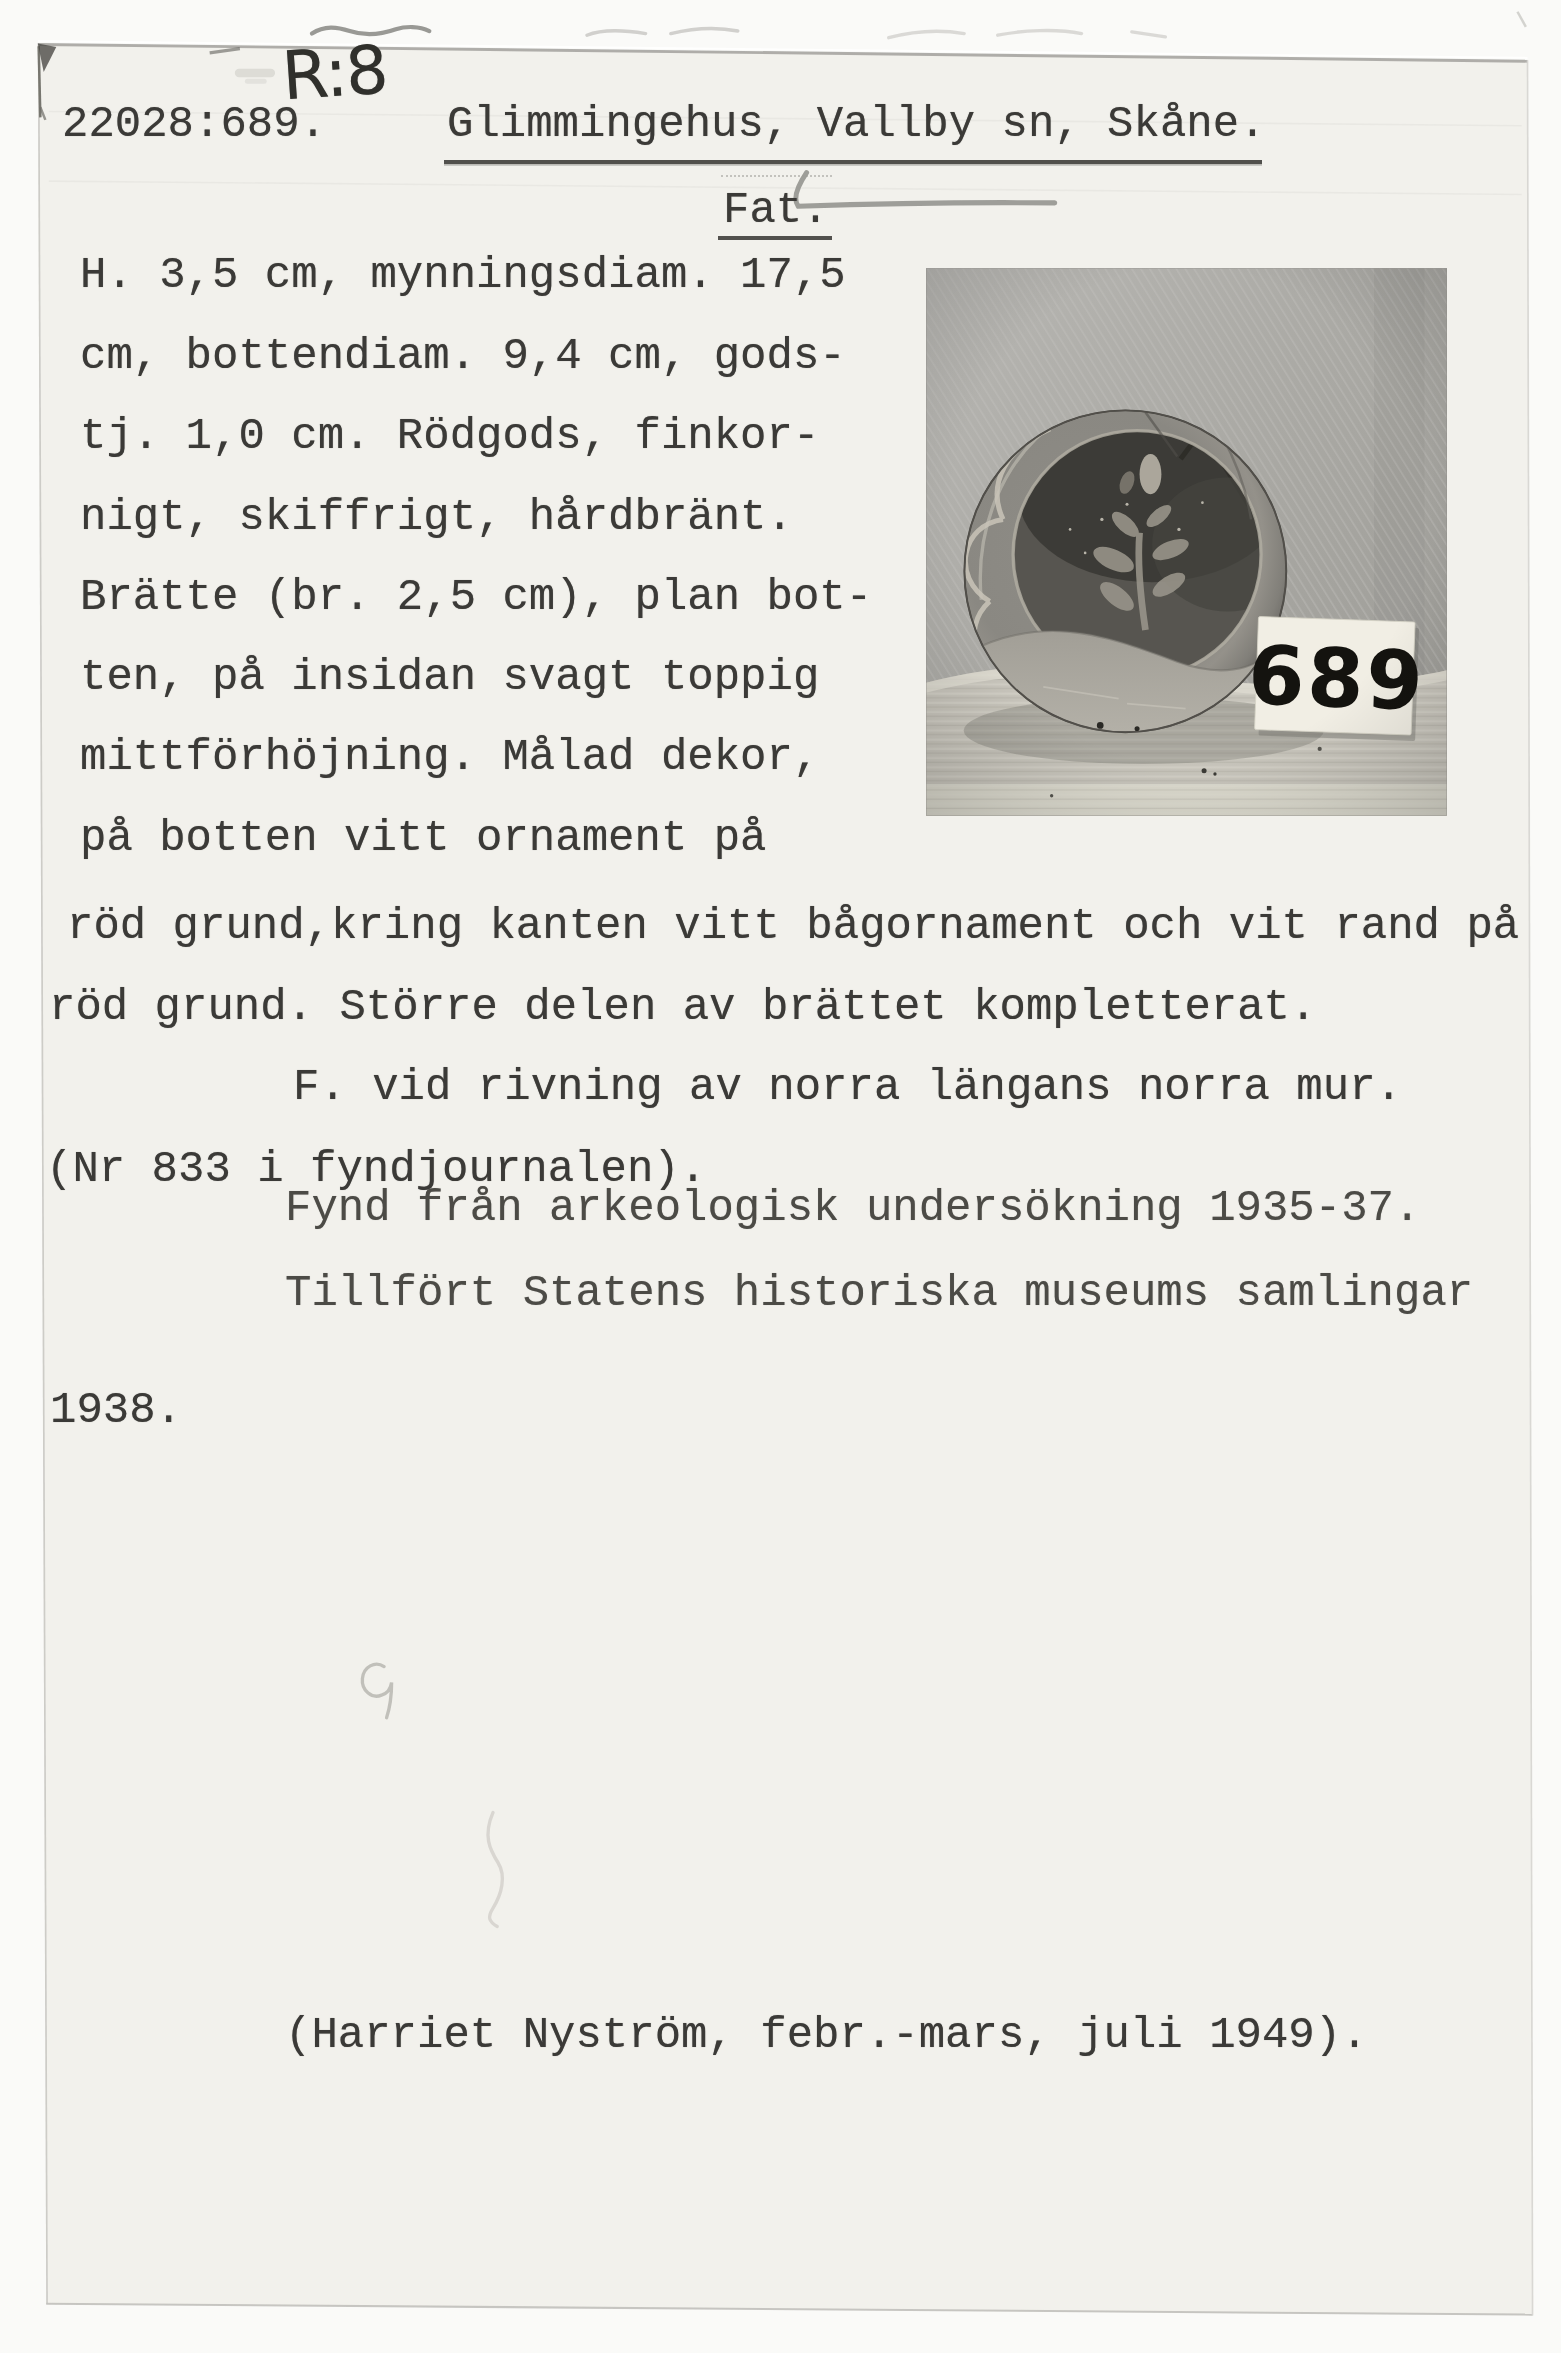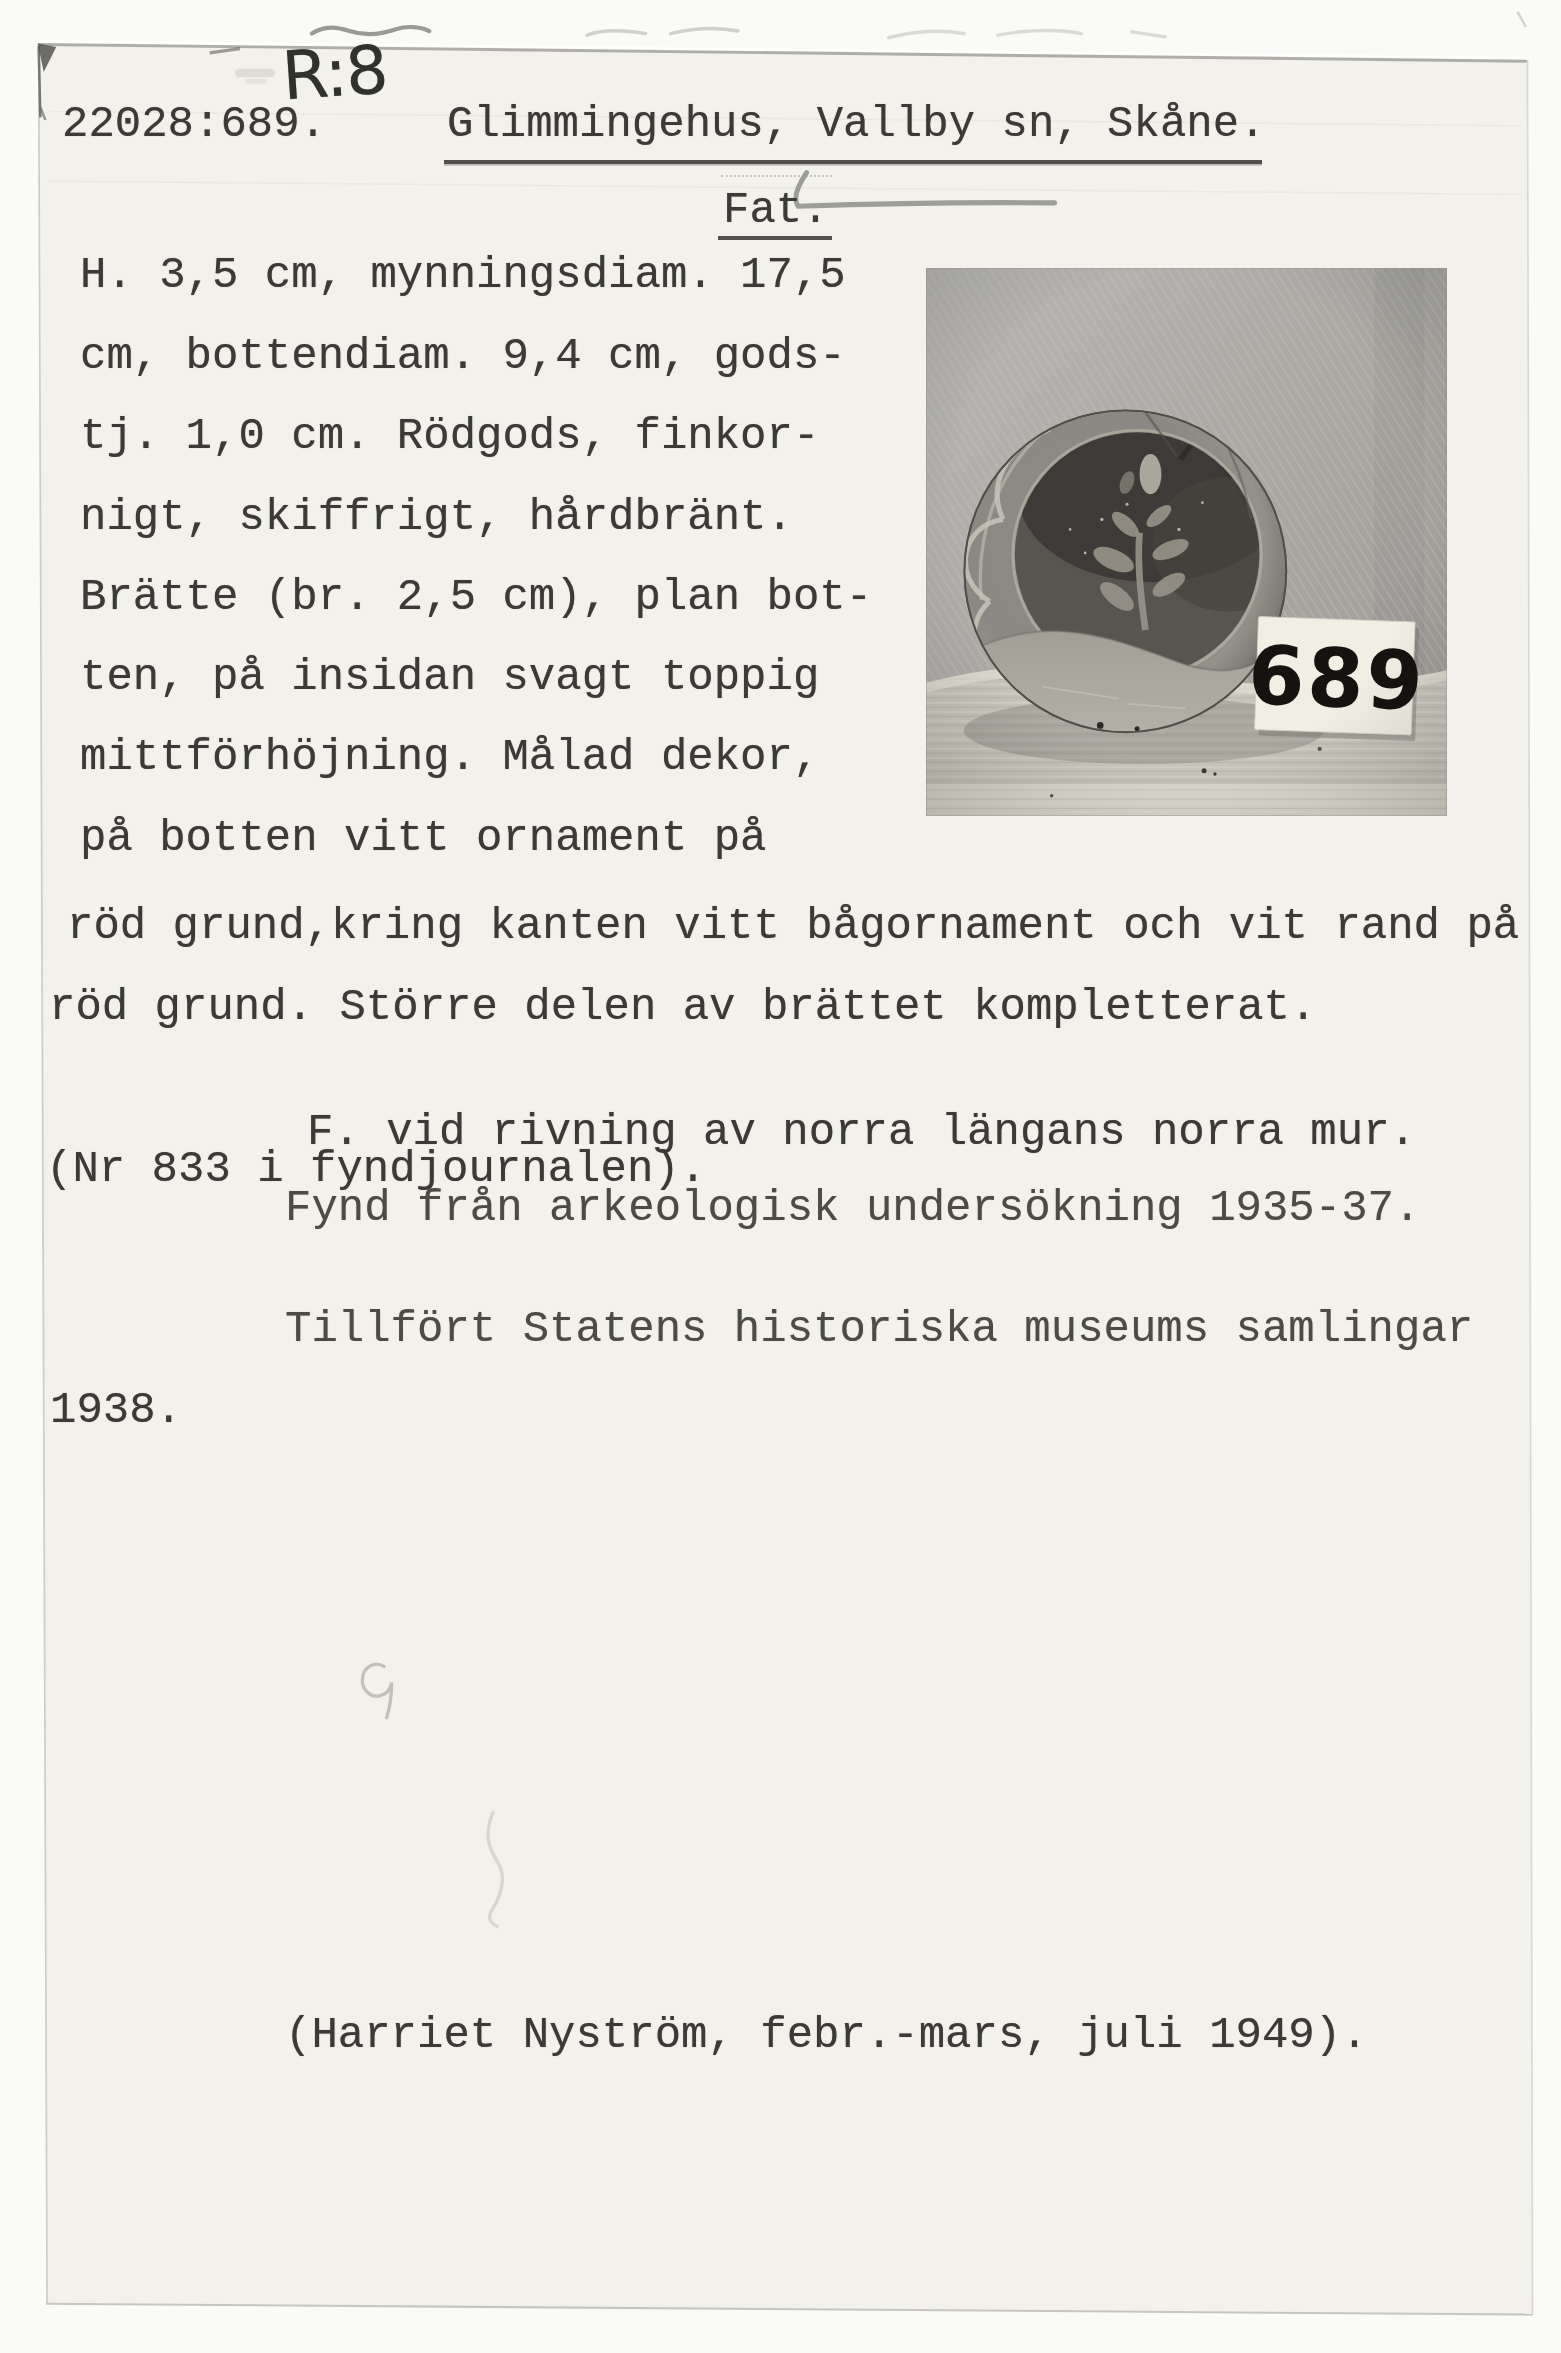--- a/index.html
+++ b/index.html
@@ -74,24 +74,24 @@
     <div class="typed" style="left:80px;top:253px;">H. 3,5 cm, mynningsdiam. 17,5</div>
     <div class="typed" style="left:80px;top:334px;">cm, bottendiam. 9,4 cm, gods-</div>
     <div class="typed" style="left:80px;top:414px;">tj. 1,0 cm. Rödgods, finkor-</div>
     <div class="typed" style="left:80px;top:495px;font-family:Liberation Mono, monospace;">nigt, skiffrigt, hårdbränt.</div>
     <div class="typed" style="left:80px;top:575px;">Brätte (br. 2,5 cm), plan bot-</div>
     <div class="typed" style="left:80px;top:655px;">ten, på insidan svagt toppig</div>
     <div class="typed" style="left:80px;top:735px;">mittförhöjning. Målad dekor,</div>
     <div class="typed" style="left:80px;top:816px;">på botten vitt ornament på</div>
     <div class="typed" style="left:67px;top:904px;">röd grund,kring kanten vitt bågornament och vit rand på</div>
     <div class="typed" style="left:49px;top:985px;">röd grund. Större delen av brättet kompletterat.</div>
-    <div class="typed" style="left:307px;top:1065px;margin-top:45px;">F. vid rivning av norra längans norra mur.</div>
+    <div class="typed" style="left:293px;top:1065px;">F. vid rivning av norra längans norra mur.</div>
     <div class="typed" style="left:46px;top:1147px;">(Nr 833 i fyndjournalen).</div>
     <div class="typed light" style="left:285px;top:1186px;">Fynd från arkeologisk undersökning 1935-37.</div>
-    <div class="typed light" style="left:285px;top:1307px;">Tillfört Statens historiska museums samlingar</div>
+    <div class="typed light" style="left:285px;top:1271px;">Tillfört Statens historiska museums samlingar</div>
     <div class="typed" style="left:50px;top:1388px;">1938.</div>
 
     <div class="typed" style="left:285px;top:2013px;">(Harriet Nyström, febr.-mars, juli 1949).</div>
 
     <div class="photo-wrap">
       <svg width="521" height="548" viewBox="0 0 622 654">
         <defs>
           <linearGradient id="pbg" x1="0" y1="0" x2="1" y2="1">
             <stop offset="0" stop-color="#b7b6b2"></stop>
             <stop offset=".55" stop-color="#a8a7a2"></stop>

